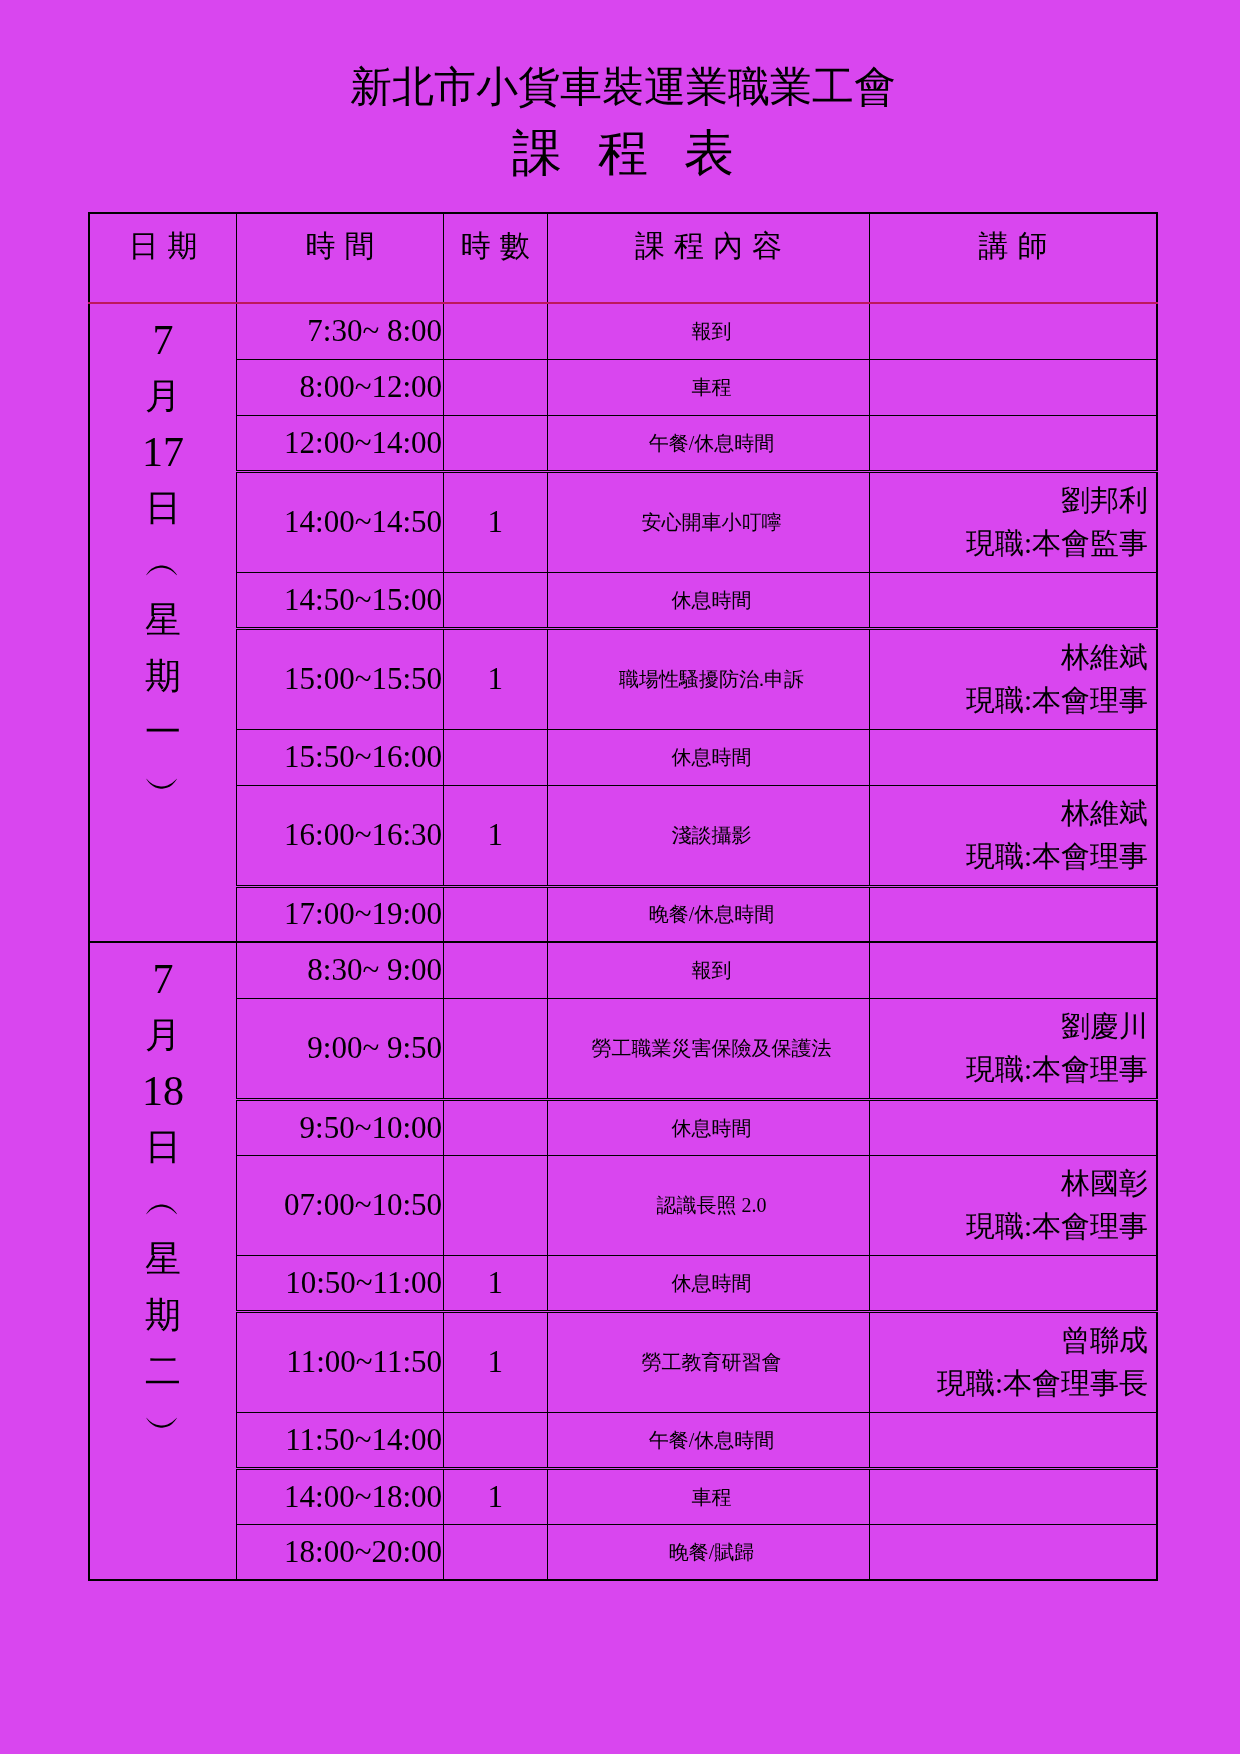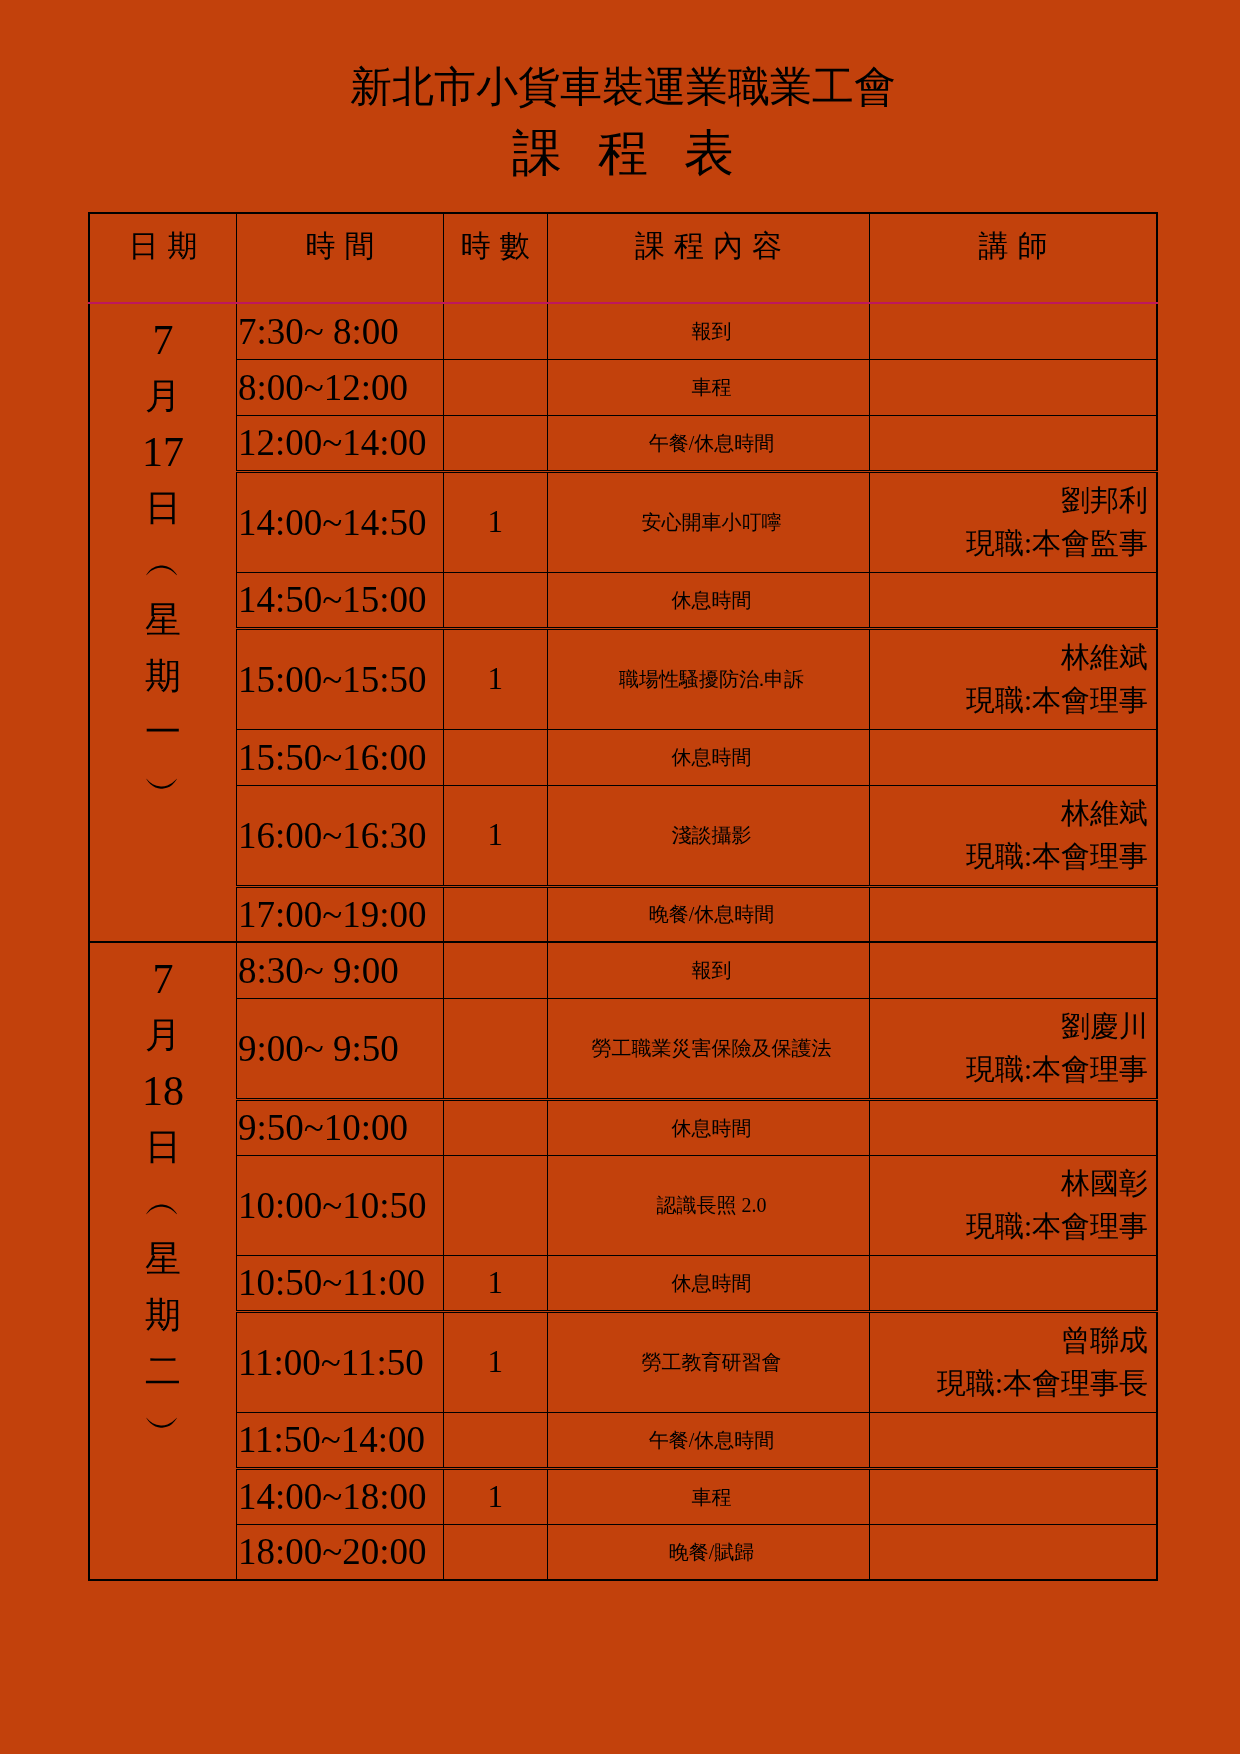--- a/index.html
+++ b/index.html
@@ -1,20 +1,20 @@
 <!DOCTYPE html>
 <html lang="zh-Hant"><head>
 <meta charset="utf-8">
 <style>
   html,body{margin:0;padding:0;background:#ffffff;}
   .page{
     position:relative;
     width:1240px;height:1754px;
     box-sizing:border-box;
-    background:#c2410c;
+    background:#d946ef;
     padding:56px 82px 0 88px;
     font-family:"Liberation Serif","DejaVu Serif",serif;
     color:#000;
     overflow:hidden;
   }
   .titles{text-align:center;}
   .title-line{font-size:42px;line-height:1.5;}
   .title-3{font-size:50px;line-height:1.3;letter-spacing:36px;margin-left:36px;margin-top:2px;}
 
   table.schedule{
@@ -47,22 +47,22 @@
 
   td.date-cell{
     vertical-align:top;
     text-align:center;
     padding-top:8px;
   }
   .date-line{font-size:36px;line-height:56px;}
   .date-line.num{font-size:42px;}
 
   td.time-cell{
-    text-align:left;
-    font-size:37px;
+    text-align:right;
+    font-size:31px;
     white-space:pre;
   }
   td.hours-cell{
     text-align:center;
     font-size:31px;
   }
   td.content-cell{
     font-size:20px;
     line-height:1.5;
     padding:6px 10px 6px 16px;
@@ -203,21 +203,21 @@
             <div class="lecturer-line">現職:本會理事</div>
           </td>
         </tr>
         <tr class="row-simple thick-top">
           <td class="time-cell">9:50~10:00</td>
           <td class="hours-cell"></td>
           <td class="content-cell">休息時間</td>
           <td class="lecturer-cell"></td>
         </tr>
         <tr class="row-tall">
-          <td class="time-cell">10:00~10:50</td>
+          <td class="time-cell">07:00~10:50</td>
           <td class="hours-cell"></td>
           <td class="content-cell">認識長照 2.0</td>
           <td class="lecturer-cell">
             <div class="lecturer-line">林國彰</div>
             <div class="lecturer-line">現職:本會理事</div>
           </td>
         </tr>
         <tr class="row-simple">
           <td class="time-cell">10:50~11:00</td>
           <td class="hours-cell">1</td>

